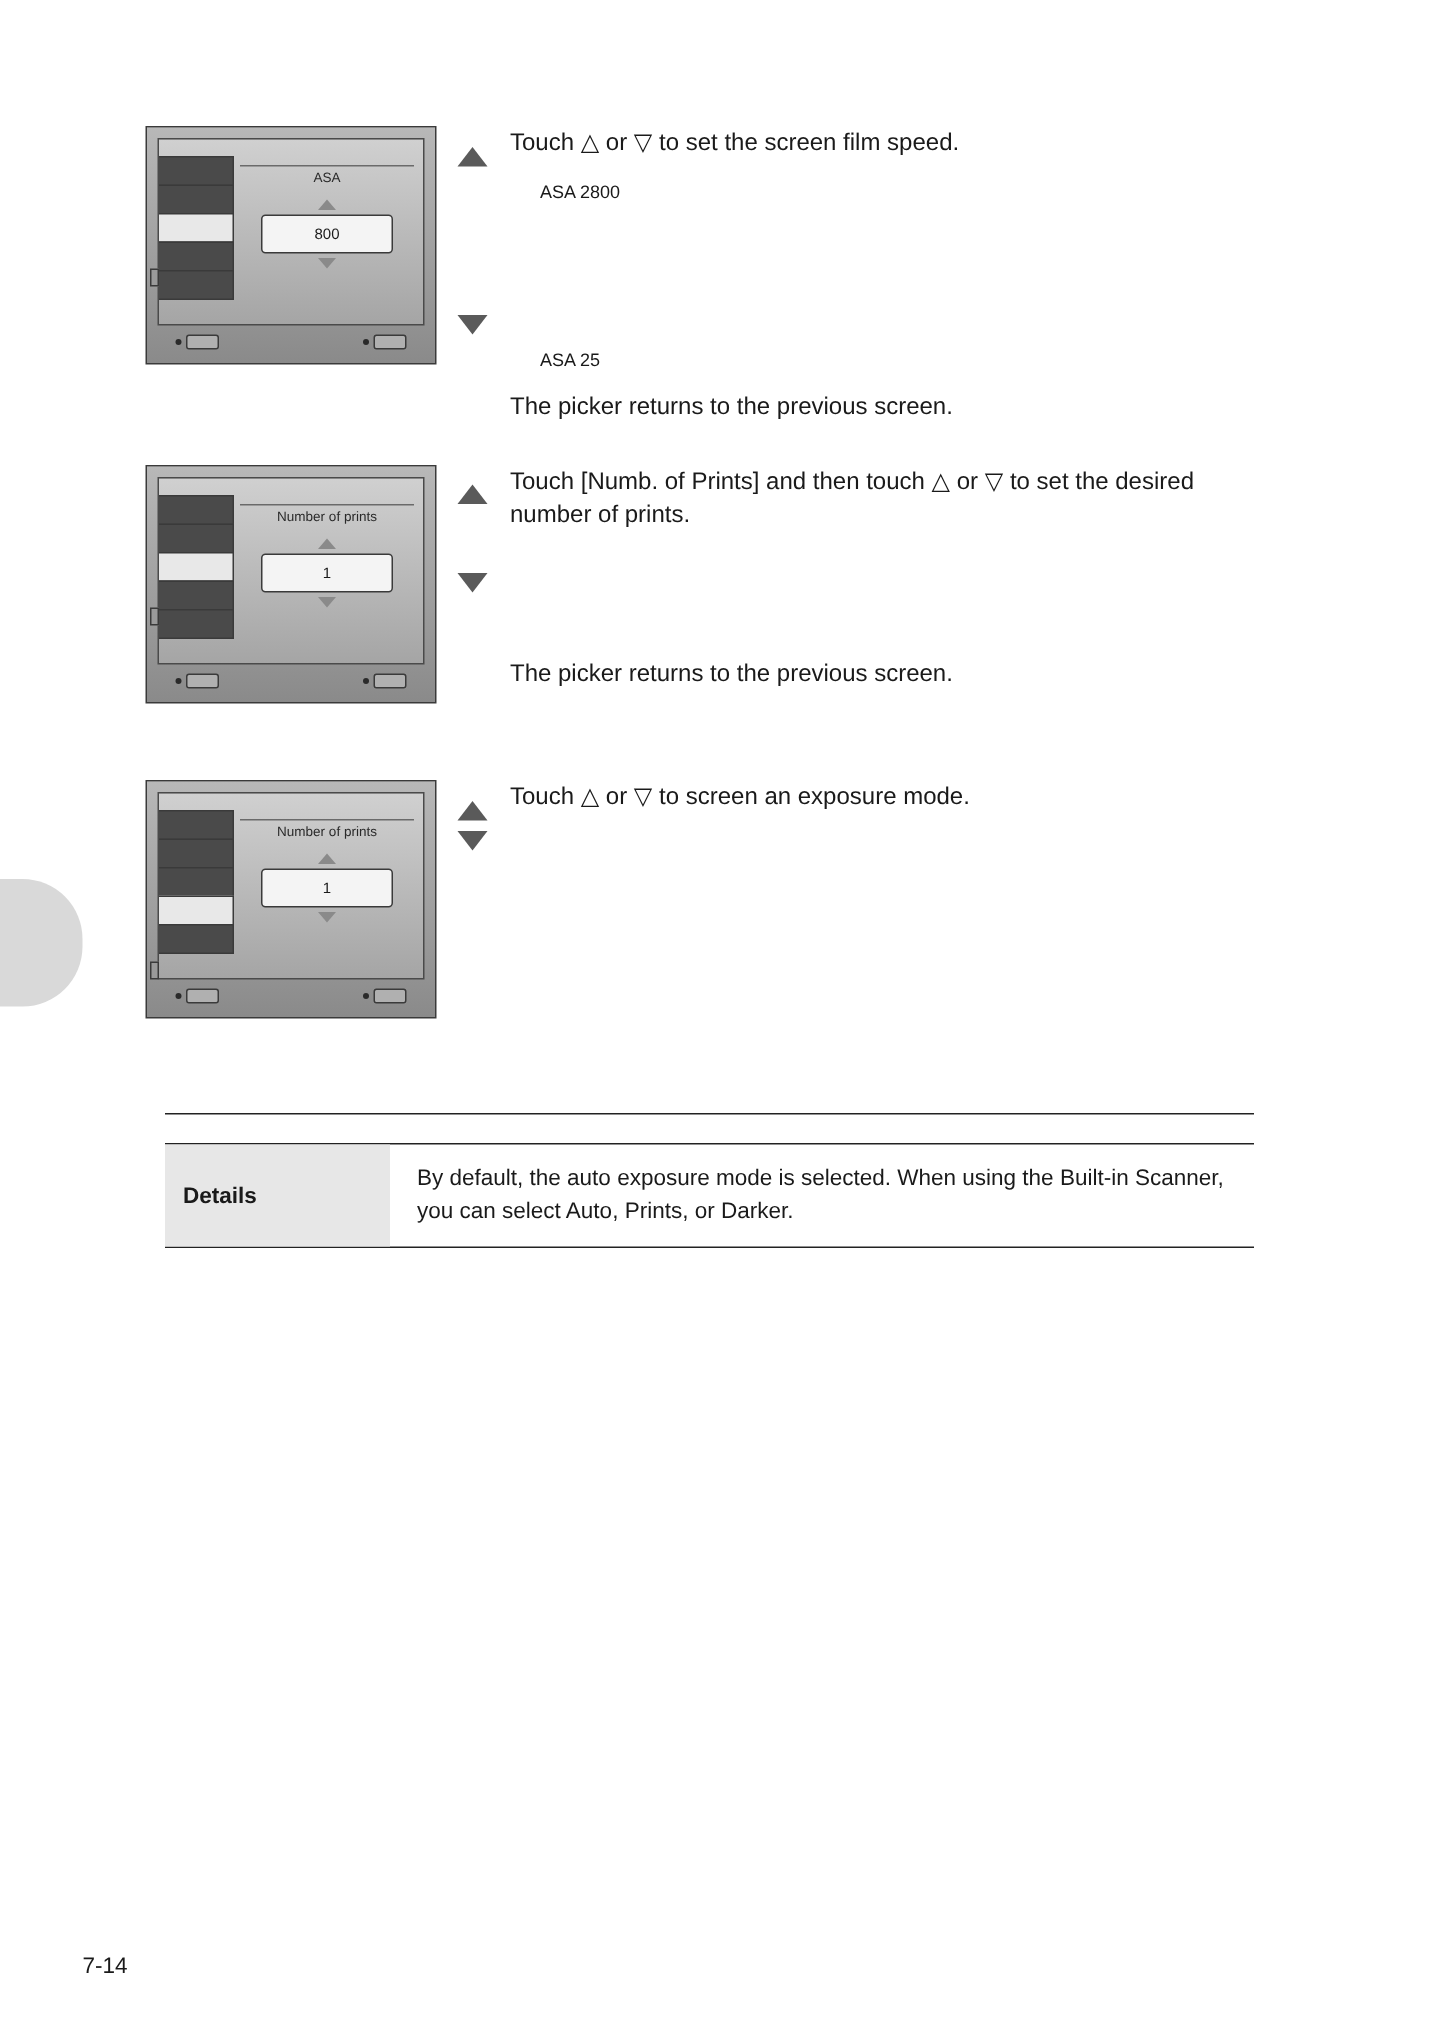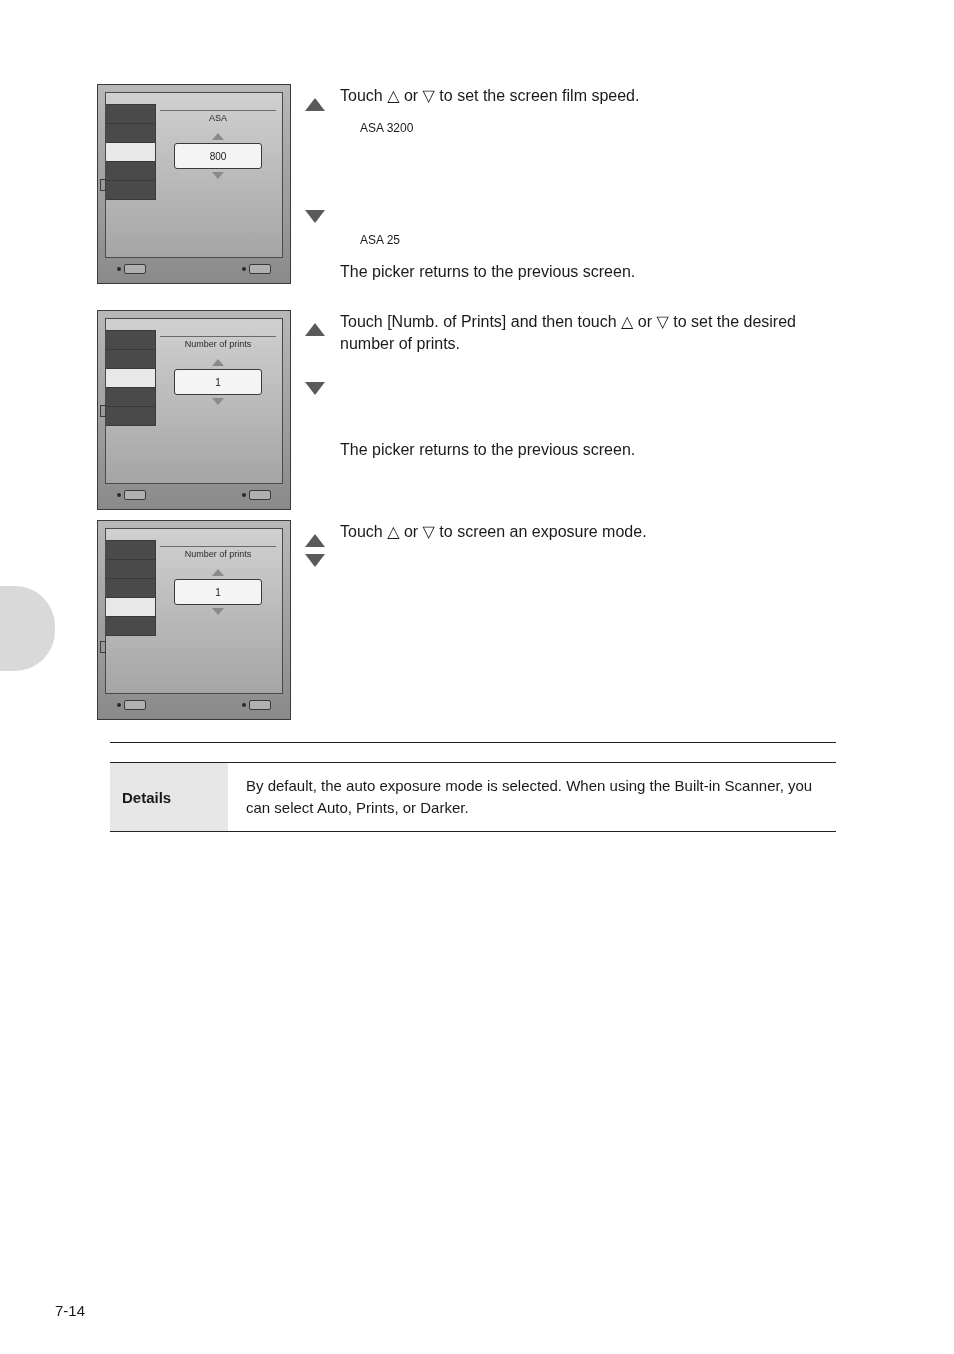--- a/index.html
+++ b/index.html
@@ -23,21 +23,21 @@
   .step {
     position: absolute;
     left: 97px;
   }
   .step-1 { top: 84px; }
   .step-2 { top: 310px; }
   .step-3 { top: 520px; }
 
   .device {
     width: 194px;
-    height: 200px;
+    height: 159px;
     background: linear-gradient(180deg,#b8b8b8,#8a8a8a);
     border: 1.5px solid #3a3a3a;
     position: relative;
   }
   .device-inner {
     position: absolute;
     left: 7px; top: 7px; right: 7px; bottom: 25px;
     background: linear-gradient(180deg,#d0d0d0,#a5a5a5);
     border: 1px solid #4a4a4a;
   }
@@ -146,21 +146,21 @@
     border-bottom: 1.2px solid #222;
   }
   .info-header-space {
     height: 20px;
     border-bottom: 1.2px solid #222;
   }
   .info-row {
     display: flex;
   }
   .info-left {
-    width: 118px;
+    width: 150px;
     background: #e7e7e7;
     padding: 12px 12px;
     font-weight: bold;
     font-size: 15px;
     display: flex;
     align-items: center;
   }
   .info-right {
     flex: 1;
     padding: 12px 12px 12px 18px;
@@ -213,21 +213,21 @@
 <div class="rarrow up right-arrows" style="top:98px"></div>
 <div class="rarrow down right-arrows" style="top:210px"></div>
 <div class="step-text" style="top:85px">
   <span><b></b>
   <span>Touch </span>
   <span>△</span>
   <span> or </span>
   <span>▽</span>
   <span> to set the screen film speed.</span></span>
   <div style="height:10px"></div>
-  <div style="font-size:12px;margin-left:20px">ASA 3200</div>
+  <div style="font-size:12px;margin-left:20px">ASA 2800</div>
   <div style="height:90px"></div>
   <div style="font-size:12px;margin-left:20px">ASA 25</div>
   <div style="margin-top:10px">The picker returns to the previous screen.</div>
 </div>
 
 <div class="step step-2">
   <div class="device">
     <div class="device-inner">
       <div class="sidebar-col">
         <div class="tab dark"></div>

